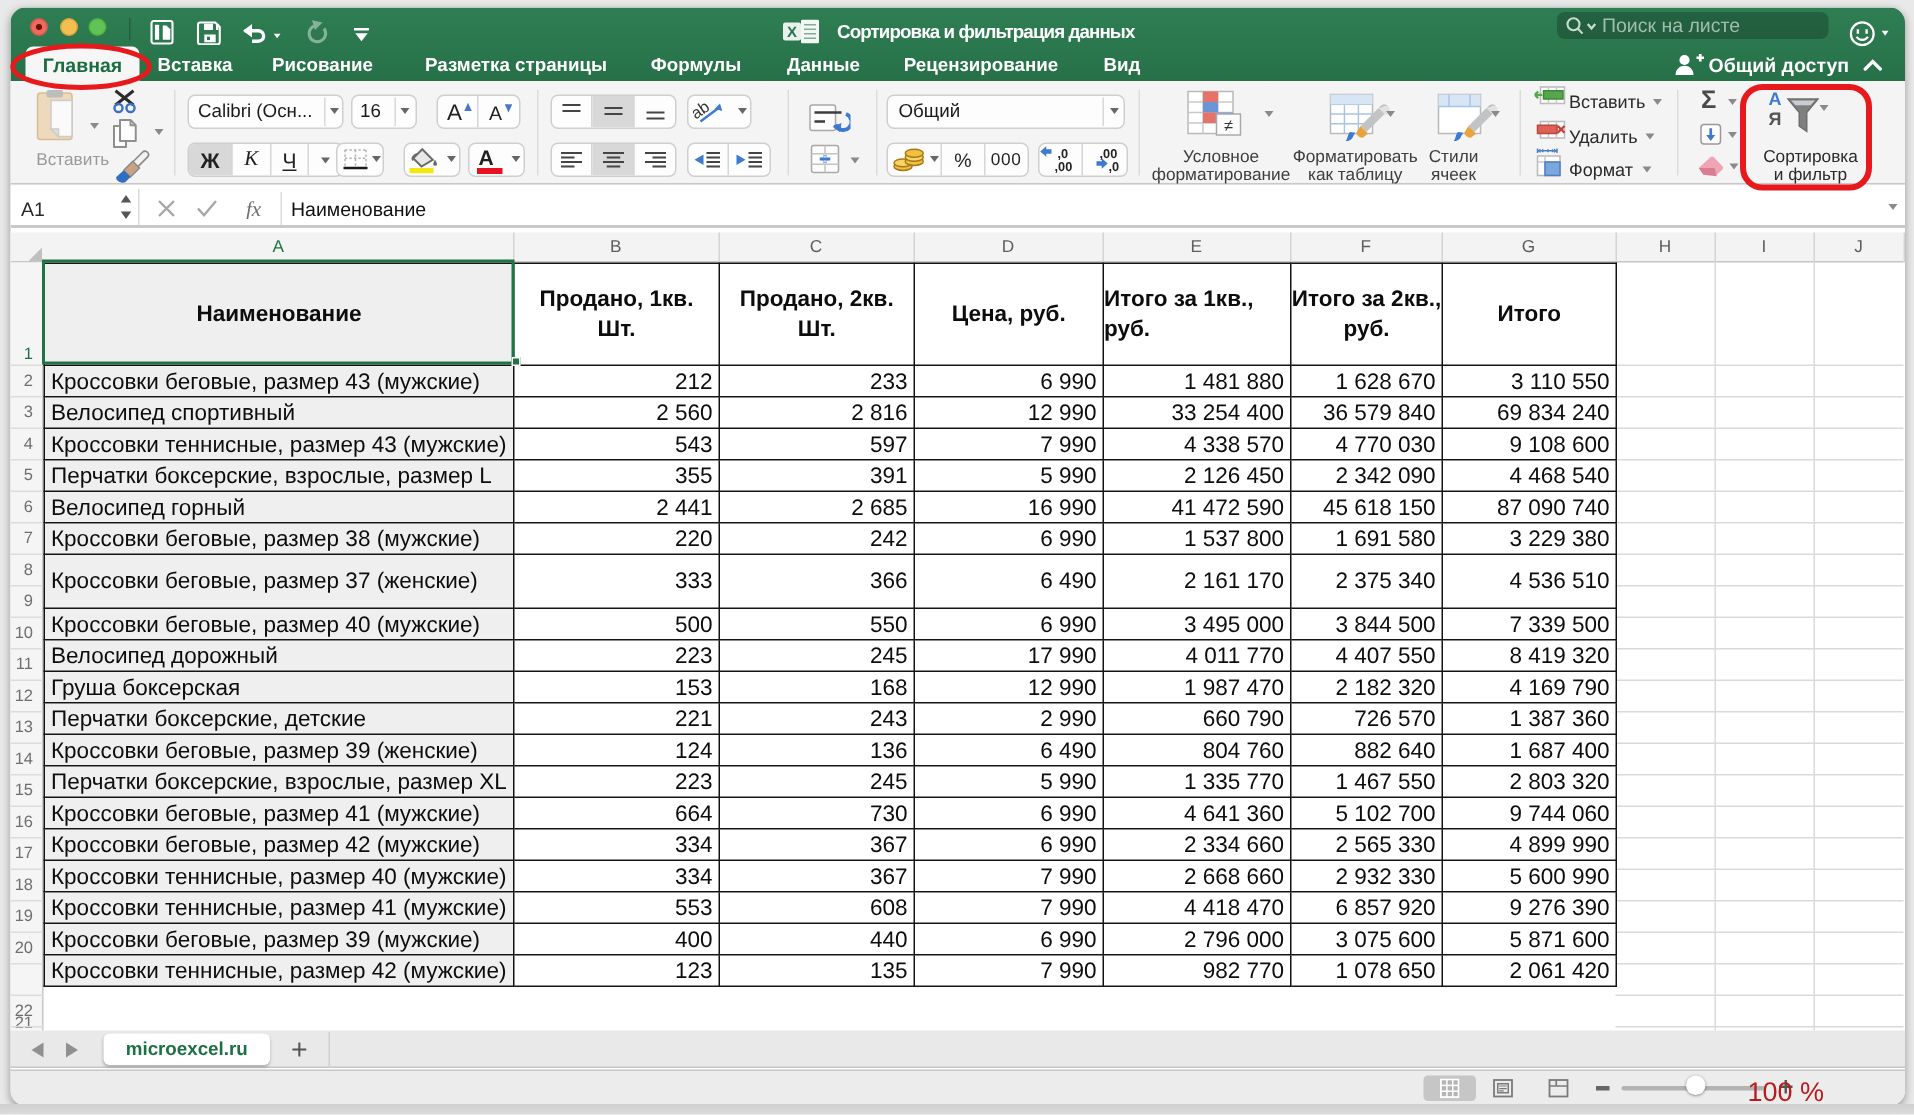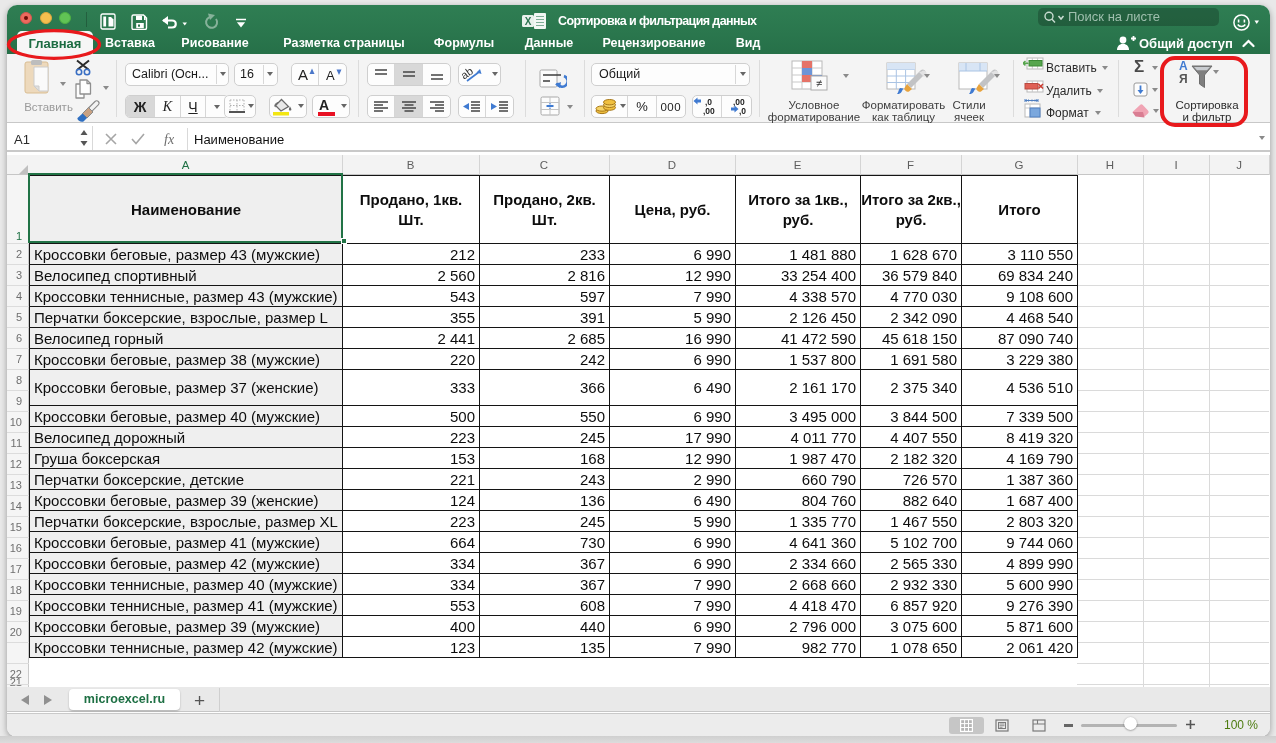--- a/index.html
+++ b/index.html
@@ -498,21 +498,21 @@
 <col style="width:125px">
 <col style="width:101px">
 <col style="width:116px">
 </colgroup>
 <tbody>
           <tr class="hdr" style="height:68px">
 <td class="a" style="text-align:center;padding:0">Наименование</td>
 <td class="n" style="text-align:center;padding:0">Продано, 1кв.<br>Шт.</td>
 <td class="n" style="text-align:center;padding:0">Продано, 2кв.<br>Шт.</td>
 <td class="n" style="text-align:center;padding:0">Цена, руб.</td>
-<td class="n" style="text-align:center;padding:0">Итого за 1кв.,<br>руб.</td>
+<td class="n" style="text-align:left;padding:0">Итого за 1кв.,<br>руб.</td>
 <td class="n" style="text-align:center;padding:0">Итого за 2кв.,<br>руб.</td>
 <td class="n" style="text-align:center;padding:0">Итого</td>
 </tr>
 <tr style="height:21px">
 <td class="a">Кроссовки беговые, размер 43 (мужские)</td>
 <td class="n">212</td>
 <td class="n">233</td>
 <td class="n">6 990</td>
 <td class="n">1 481 880</td>
 <td class="n">1 628 670</td>
@@ -715,17 +715,17 @@
 <svg class="abs" style="left:1025px;top:714px" width="14" height="13" viewBox="0 0 14 13">
 <rect x="1" y="1" width="12" height="11" fill="none" stroke="#7a7a7a" stroke-width="1.2"></rect>
 <path d="M5.5 1 v4 h-4.5 M5.5 5 h7.5" stroke="#7a7a7a" stroke-width="1.1" fill="none"></path>
 </svg>
 <div class="abs" style="left:1057px;top:719px;width:9px;height:2.5px;background:#666"></div>
 <div class="abs" style="left:1074px;top:718.5px;width:96px;height:3.5px;background:#b3b3b3;border-radius:2px"></div>
 <div class="abs" style="left:1117px;top:712px;width:13px;height:13px;background:#fff;border-radius:50%;box-shadow:0 .5px 2px rgba(0,0,0,.45)"></div>
 <svg class="abs" style="left:1178px;top:714px" width="11" height="11" viewBox="0 0 11 11">
 <path d="M5.5 1 v9 M1 5.5 h9" stroke="#555" stroke-width="1.6"></path>
     </svg>
-<div class="abs" style="left:1217px;top:713px;font-size:12px;color:#4d7c0f">100 %</div>
+<div class="abs" style="left:1158px;top:713px;font-size:18px;color:#b91c1c">100 %</div>
 </div>
 <svg style="position:absolute;left:0;top:0;width:1276px;height:743px;pointer-events:none" viewBox="0 0 1276 743">
 <ellipse cx="54" cy="44.5" rx="45.5" ry="13.8" fill="none" stroke="#e8191c" stroke-width="3.3"></ellipse>
 <rect x="1162" y="58" width="84" height="67" rx="13" fill="none" stroke="#e8191c" stroke-width="4"></rect>
 </svg>
 </body></html>

